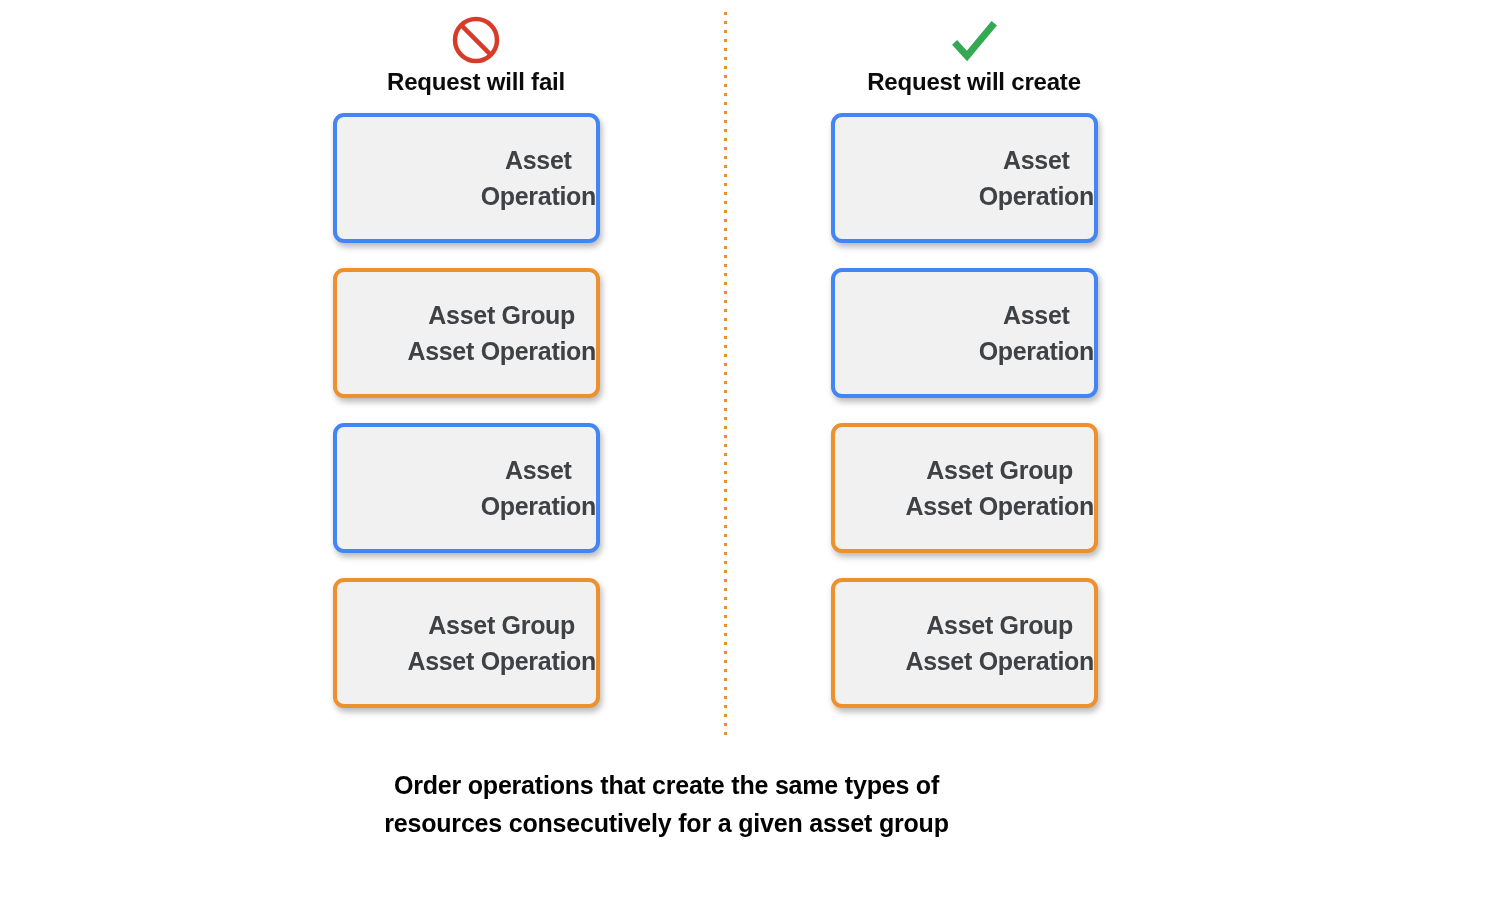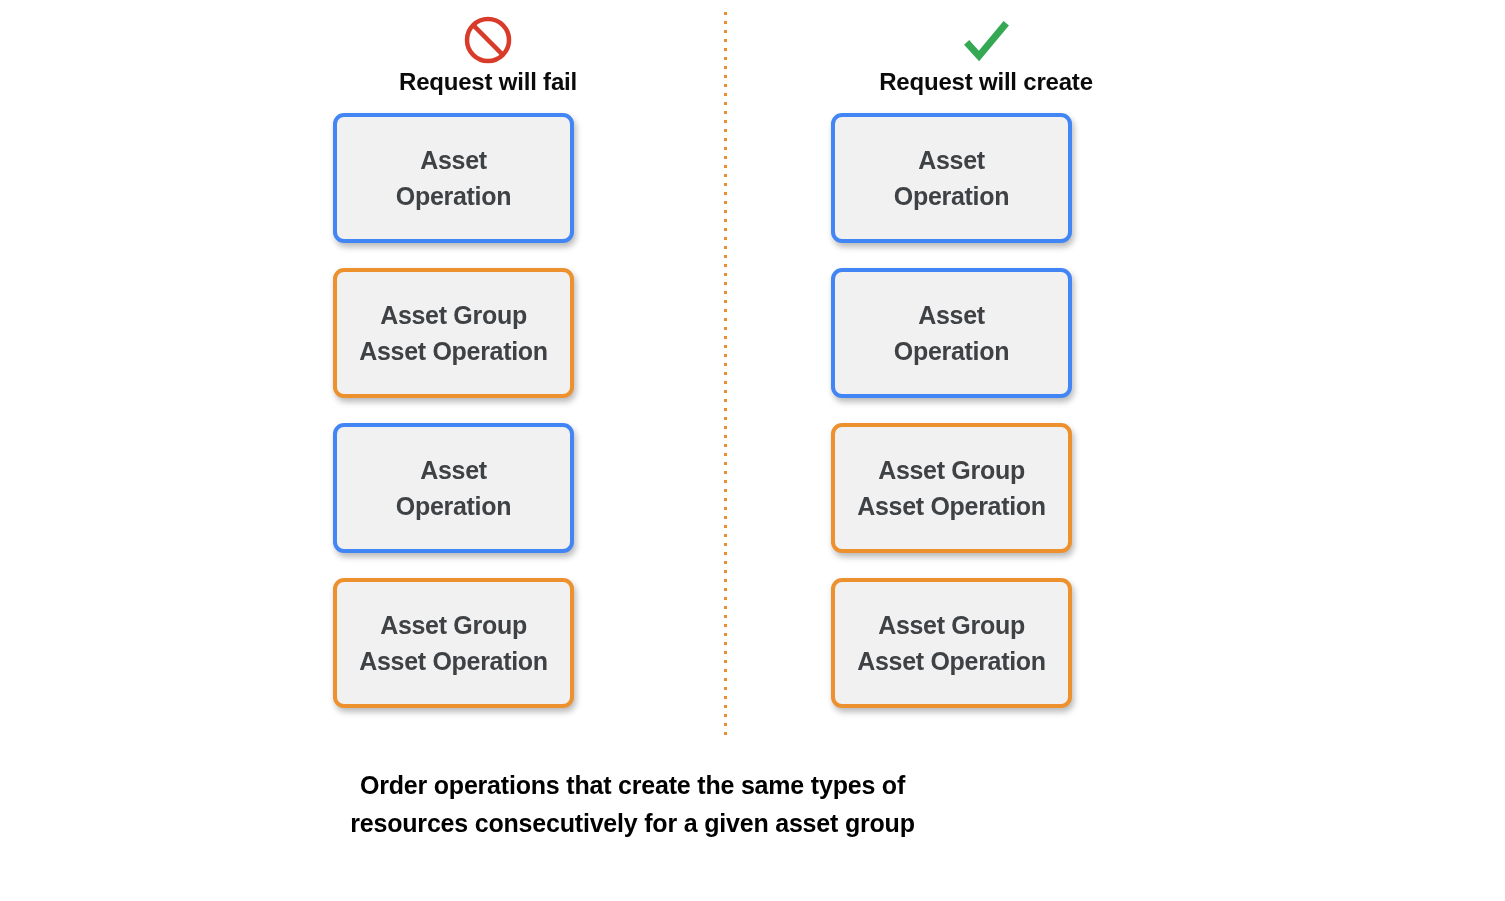--- a/index.html
+++ b/index.html
@@ -44,21 +44,21 @@
     top: 0;
     width: 300px;
   }
   .column.fail    { left: 326px; }
   .column.succeed { left: 824px; }
 
   
   .col-header {
     position: absolute;
     top: 14px;
-    left: 12px;
+    left: 0;
     width: 300px;
     text-align: center;
   }
   .status-icon {
     display: block;
     margin: 0 auto;
     height: 52px;
   }
   .col-header-label {
     display: block;
@@ -72,30 +72,30 @@
 
   
   .card-stack {
     position: absolute;
     top: 113px;
     left: 7px;
     width: 287px;
   }
   .card {
     box-sizing: border-box;
-    width: 241px;
+    width: 267px;
     height: 130px;
     margin-bottom: 25px;
     background: #f1f1f1;
     border-radius: 11px;
     border: 4px solid #4285f4;
     box-shadow: 2px 4px 6px rgba(0,0,0,0.28);
     display: flex;
     align-items: center;
-    justify-content: center;
+    justify-content: flex-end;
     text-align: center;
   }
   .card:last-child { margin-bottom: 0; }
   .card.kind-blue   { border-color: #4285f4; }
   .card.kind-orange { border-color: #ec912d; }
 
   .card-label {
     font-size: 25px;
     line-height: 36px;
     font-weight: bold;
@@ -110,20 +110,21 @@
     top: 766px;
     left: 0;
     width: 1265px;
     text-align: center;
     font-size: 25px;
     line-height: 38px;
     font-weight: bold;
     color: #000000;
     letter-spacing: -0.2px;
     white-space: pre-line;
+    padding-left: 34px;
   }
 </style>
 </head>
 <body>
 
 <div id="diagram">
 
   <div class="divider"></div>
 
   <div class="column fail">

